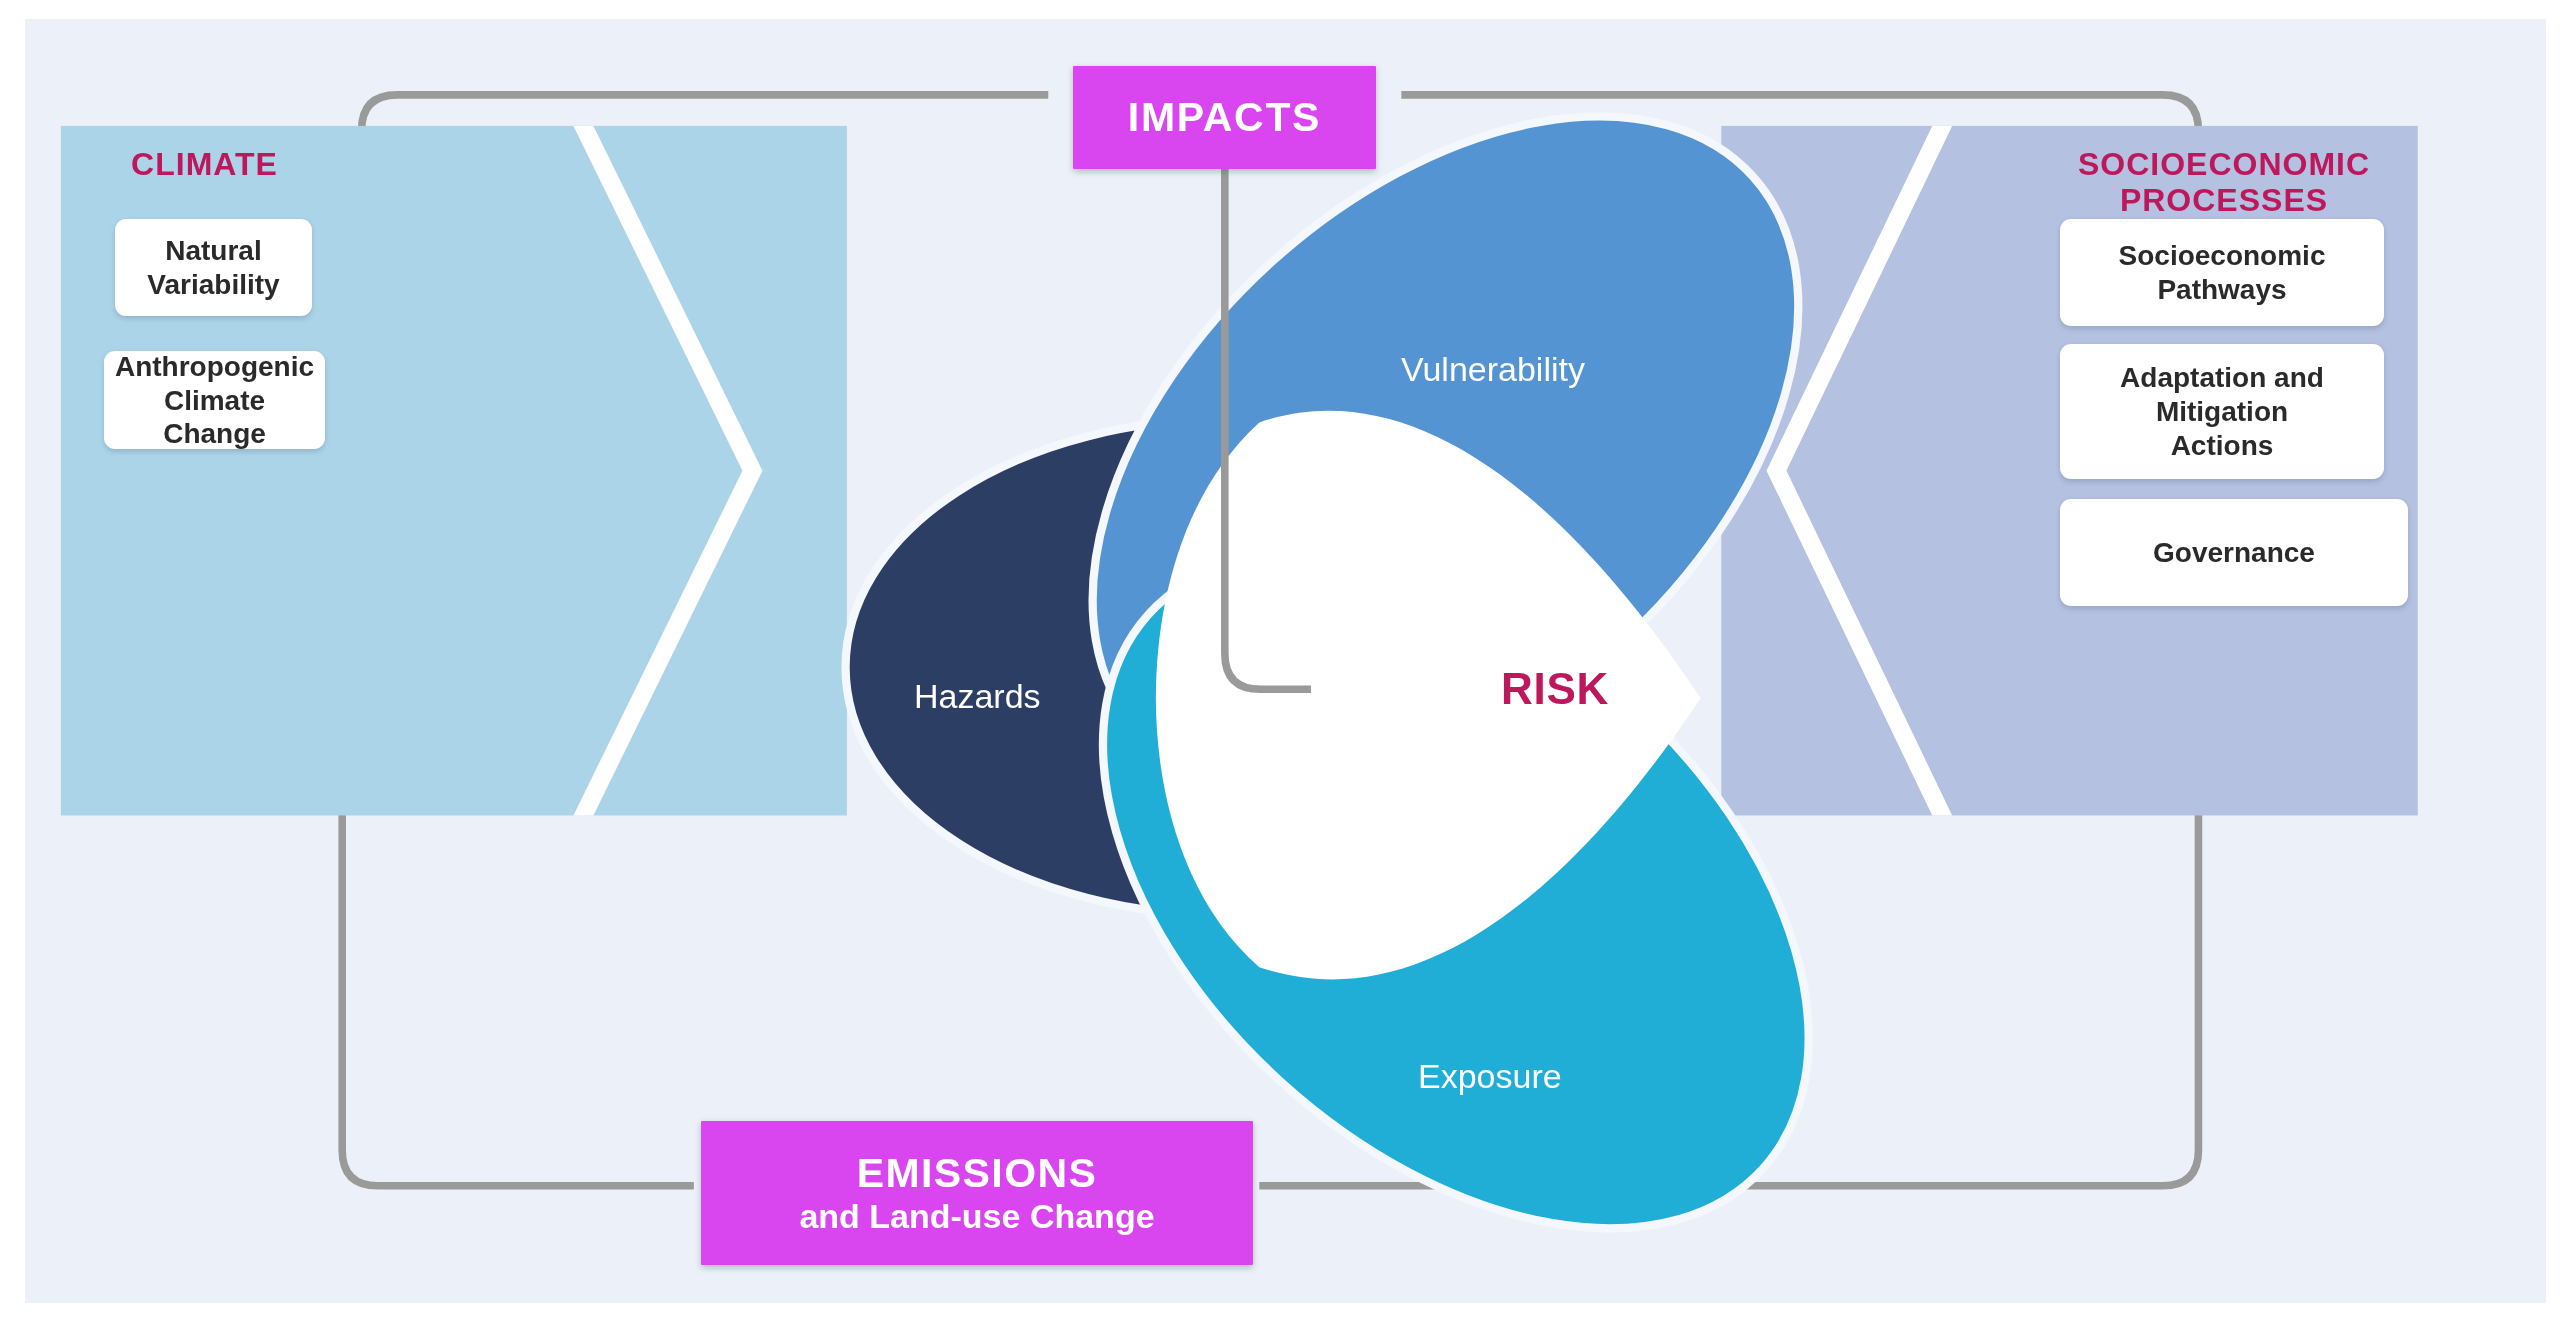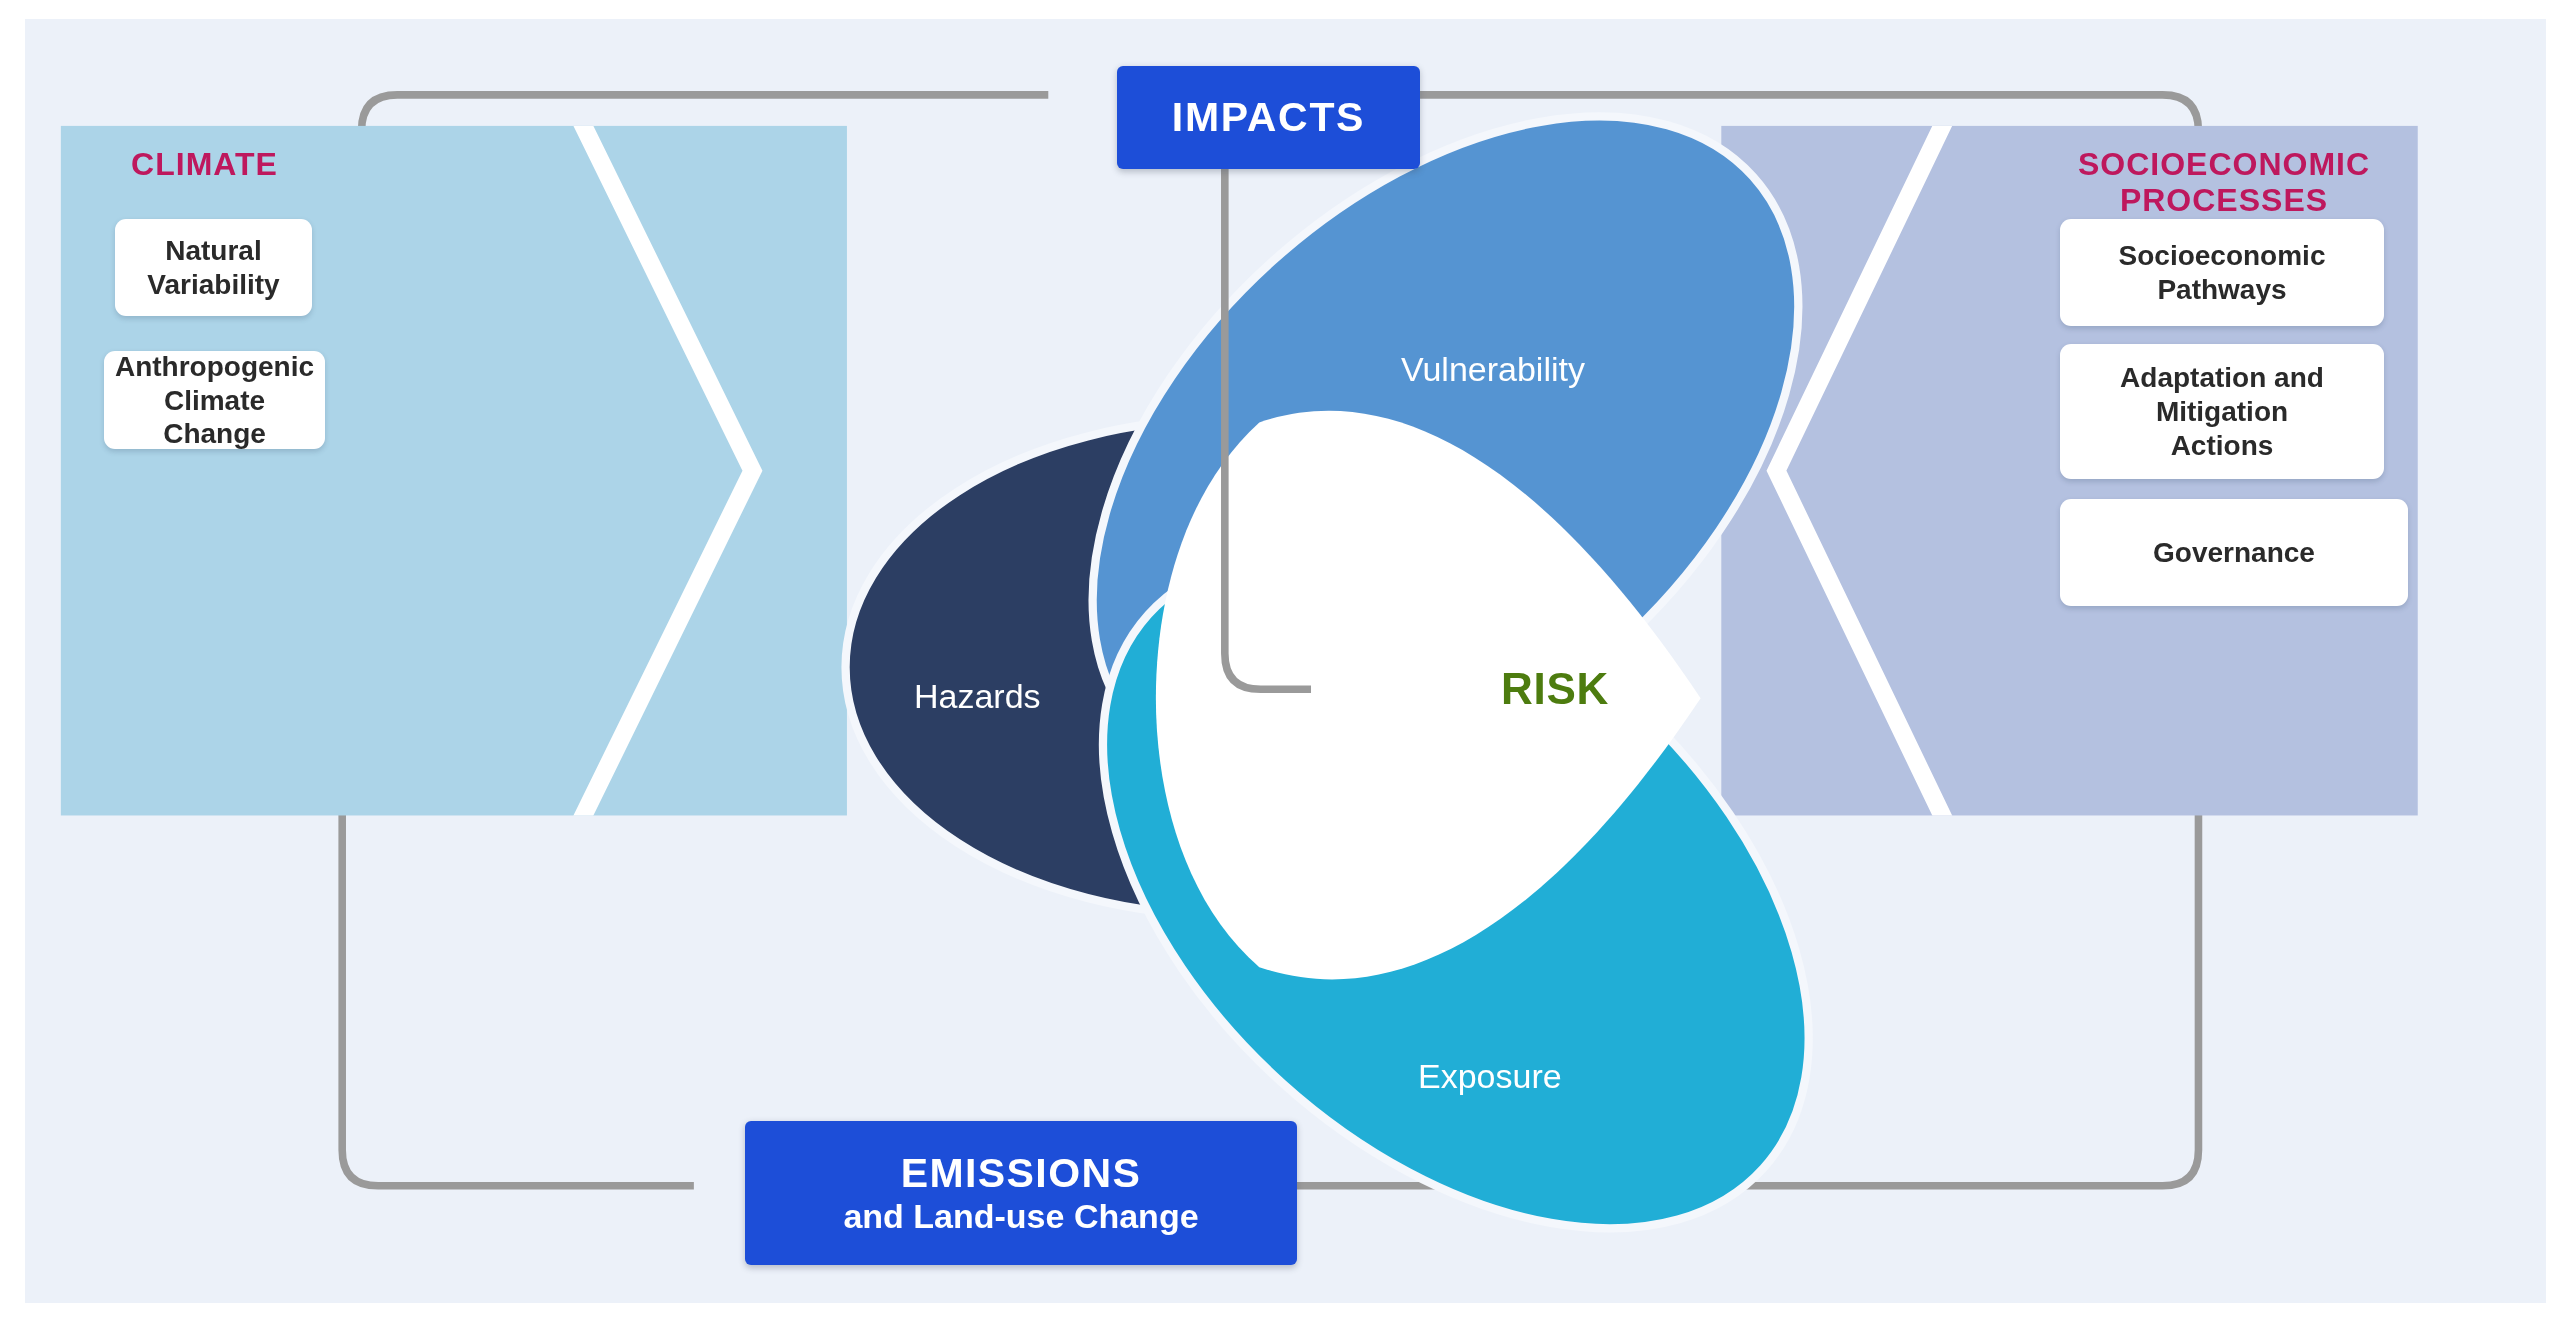--- a/index.html
+++ b/index.html
@@ -40,27 +40,26 @@
     color:#2A2A2A;
     font-weight:bold;
     font-size:28px;
     line-height:1.2;
     padding:0 18px;
     box-sizing:border-box;
   }
 
   .pillbox{
     position:absolute;
-    background:#1d4ed8;
-    border-radius:6px;
+    background:#d946ef;
+    border-radius:1px;
     display:flex;flex-direction:column;align-items:center;justify-content:center;
     color:#FFFFFF;
     text-align:center;
     box-shadow:0 2.8px 6.2px rgba(60,70,90,0.30);
-    margin-left:44px;
   }
   #impacts-box{
     left:1048px; top:47px; width:303px; height:103px;
   }
   #impacts-box .t1{font-size:41px;font-weight:bold;letter-spacing:1.7px;}
 
   #emissions-box{
     left:676px; top:1102px; width:552px; height:144px;
   }
   #emissions-box .t1{font-size:41px;font-weight:bold;letter-spacing:1.4px;line-height:1.05;}
@@ -71,21 +70,21 @@
     font-weight:normal;
     color:#FFFFFF;
     font-size:34px;
     white-space:nowrap;
   }
   #lbl-hazards{ left:889px; top:658px; }
   #lbl-vulnerability{ left:1376px; top:331px; }
   #lbl-exposure{ left:1393px; top:1038px; }
   #lbl-risk{
     position:absolute;left:1476px;top:645px;
-    font-weight:bold;font-size:44px;color:#4d7c0f;letter-spacing:0.7px;white-space:nowrap;
+    font-weight:bold;font-size:44px;color:#be185d;letter-spacing:0.7px;white-space:nowrap;
   }
 </style>
 </head>
 <body>
 
 <div id="figure">
 
   <svg id="canvas" viewBox="0 0 3656 1862">
     <defs>
       <marker id="arrowDown" viewBox="0 0 12 12" refX="6" refY="10" markerWidth="7" markerHeight="7" orient="auto-start-reverse">

